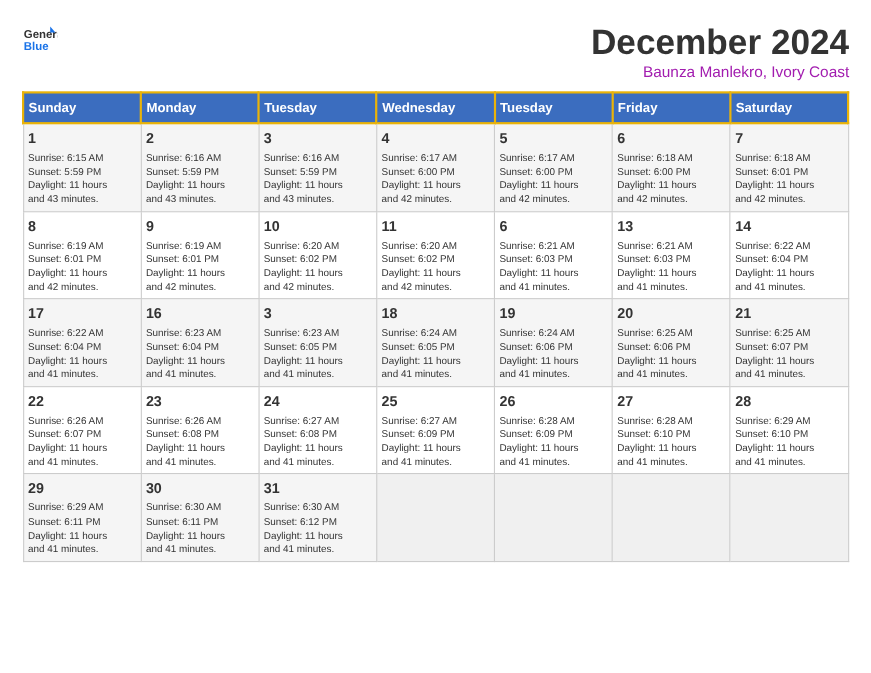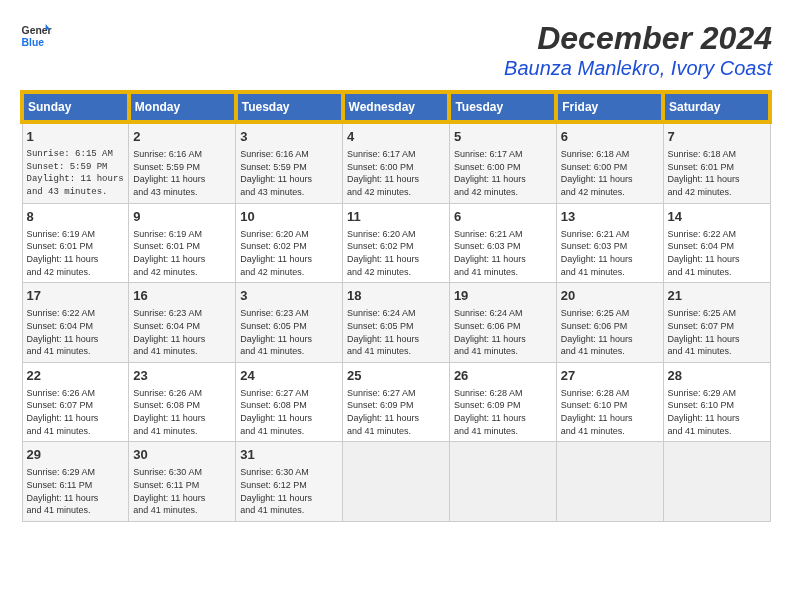--- a/index.html
+++ b/index.html
@@ -20,44 +20,43 @@
       display: flex;
       align-items: center;
       gap: 4px;
     }
     .logo-icon {
       width: 32px;
       height: 32px;
     }
     .title-area {
       text-align: right;
-      font-style: italic;
     }
     .main-title {
       font-size: 32px;
       font-weight: bold;
       color: #333;
     }
     .subtitle {
-      font-size: 20px;
-      color: #1d4ed8;
+      font-size: 14px;
+      color: #a21caf;
     }
     .calendar {
       width: 100%;
       border-collapse: collapse;
       font-size: 10px;
     }
     .calendar thead th {
       background: #3b6dbf;
       color: #fff;
       padding: 6px 4px;
       text-align: left;
       font-size: 12px;
       font-weight: bold;
-      border: 4px solid #eab308;
+      border: 2px solid #eab308;
     }
     .calendar tbody td {
       vertical-align: top;
       border: 1px solid #ccc;
       padding: 4px;
       width: calc(100% / 7);
       min-height: 70px;
       background: #fff;
       color: #333;
       line-height: 1.4;
@@ -109,21 +108,21 @@
         <th>Wednesday</th>
         <th>Tuesday</th>
         <th>Friday</th>
         <th>Saturday</th>
       </tr>
   </thead>
   <tbody id="calendar-body">
   <tr>
         <td>
           <span class="day-num">1</span>
-          <div class="day-info" style="white-space: pre-line; font-family: Liberation Mono, monospace;">Sunrise: 6:15 AM
+          <div class="day-info" style="white-space: pre-line;">Sunrise: 6:15 AM
 Sunset: 5:59 PM
 Daylight: 11 hours
 and 43 minutes.</div>
         </td>
         <td>
           <span class="day-num">2</span>
           <div class="day-info" style="white-space: pre-line;">Sunrise: 6:16 AM
 Sunset: 5:59 PM
 Daylight: 11 hours
 and 43 minutes.</div>

